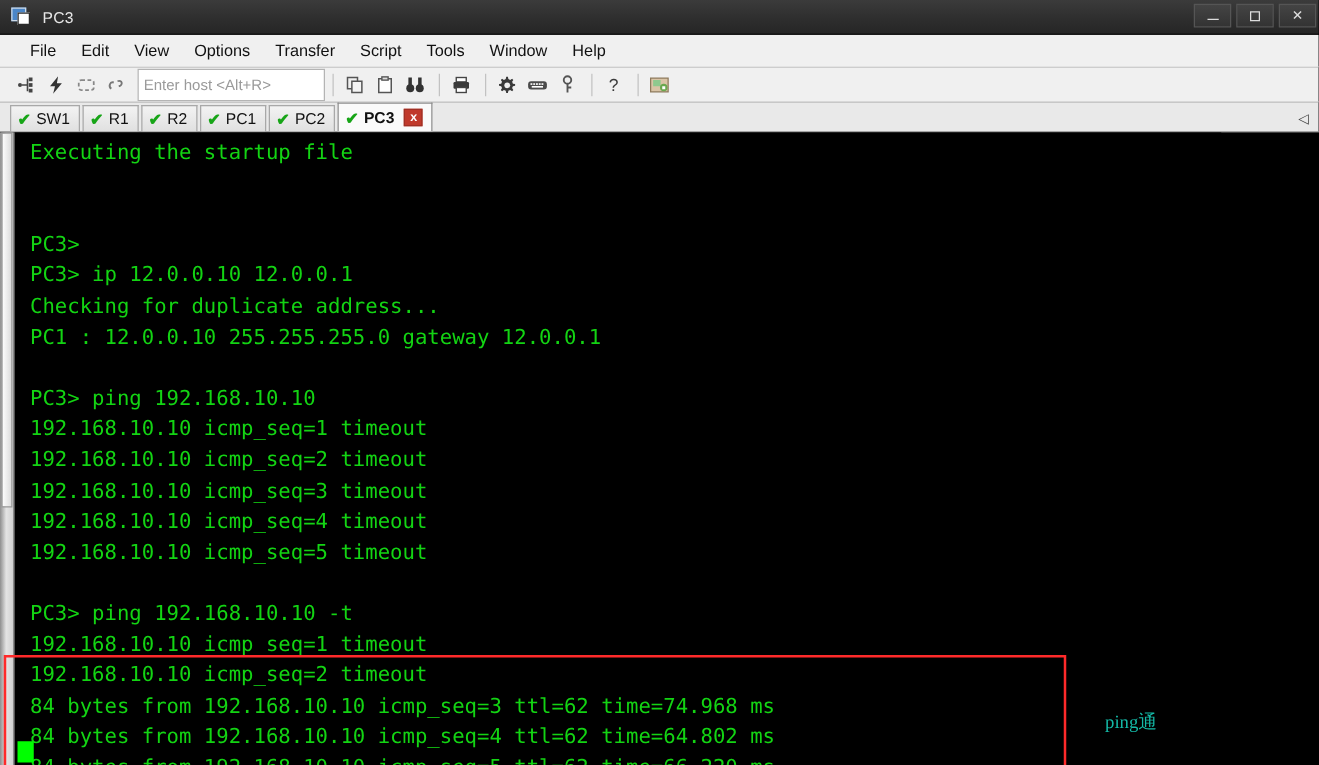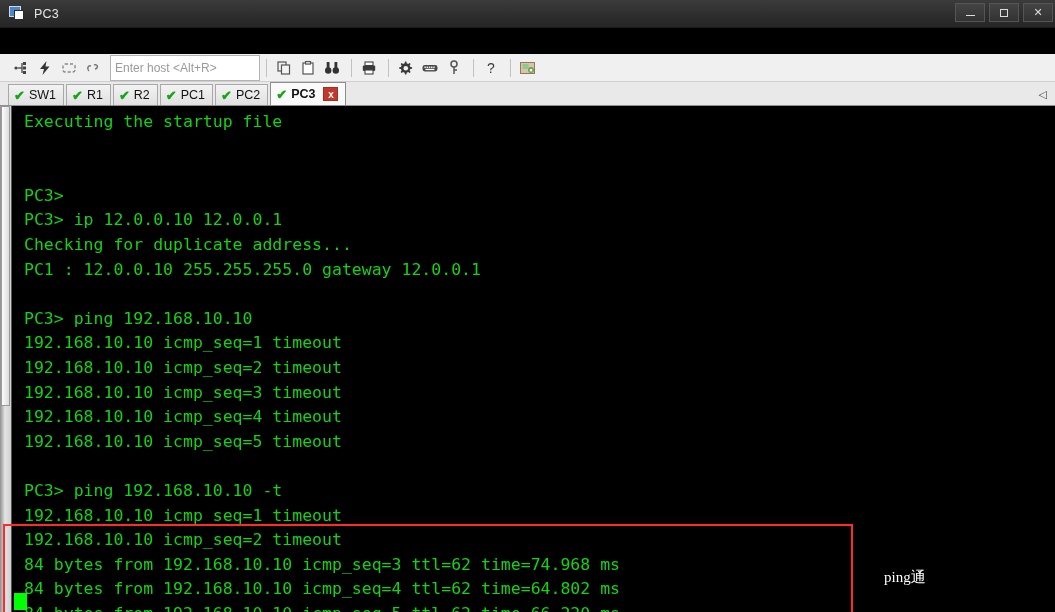--- a/index.html
+++ b/index.html
@@ -182,21 +182,21 @@
   .red-box {
     position: absolute;
     left: 3px; top: 418px;
     width: 850px; height: 178px;
     border: 2px solid #ff2a2a;
     pointer-events: none;
   }
   .ann-text {
     position: absolute;
     left: 884px; top: 462px;
-    color: #ffffff;
+    color: #14b8a6;
     font-family: "Liberation Serif", serif;
     font-size: 15px;
   }
 </style>
 </head>
 <body>
 
 <div id="app">
 
   <div class="titlebar">
@@ -209,20 +209,31 @@
       <div class="winbtn">
           <span class="dash"></span>
         </div>
       <div class="winbtn">
           <span class="box"></span>
         </div>
       <div class="winbtn close">✕</div>
     </div>
   </div>
 
+  <div class="menubar">
+    <div class="menu-item">File</div>
+    <div class="menu-item">Edit</div>
+    <div class="menu-item">View</div>
+    <div class="menu-item">Options</div>
+    <div class="menu-item">Transfer</div>
+    <div class="menu-item">Script</div>
+    <div class="menu-item">Tools</div>
+    <div class="menu-item">Window</div>
+    <div class="menu-item">Help</div>
+  </div>
 
   <div class="toolbar">
 
     <div class="tb-ico">
       <svg width="16" height="16" viewBox="0 0 16 16">
         <circle cx="3" cy="8" r="1.6" fill="#444"></circle>
         <line x1="4.5" y1="8" x2="9" y2="8" stroke="#444" stroke-width="1.3"></line>
         <line x1="9" y1="3" x2="9" y2="13" stroke="#444" stroke-width="1.3"></line>
         <rect x="10" y="2" width="3" height="3" fill="#444"></rect>
         <rect x="10" y="6.5" width="3" height="3" fill="#444"></rect>

